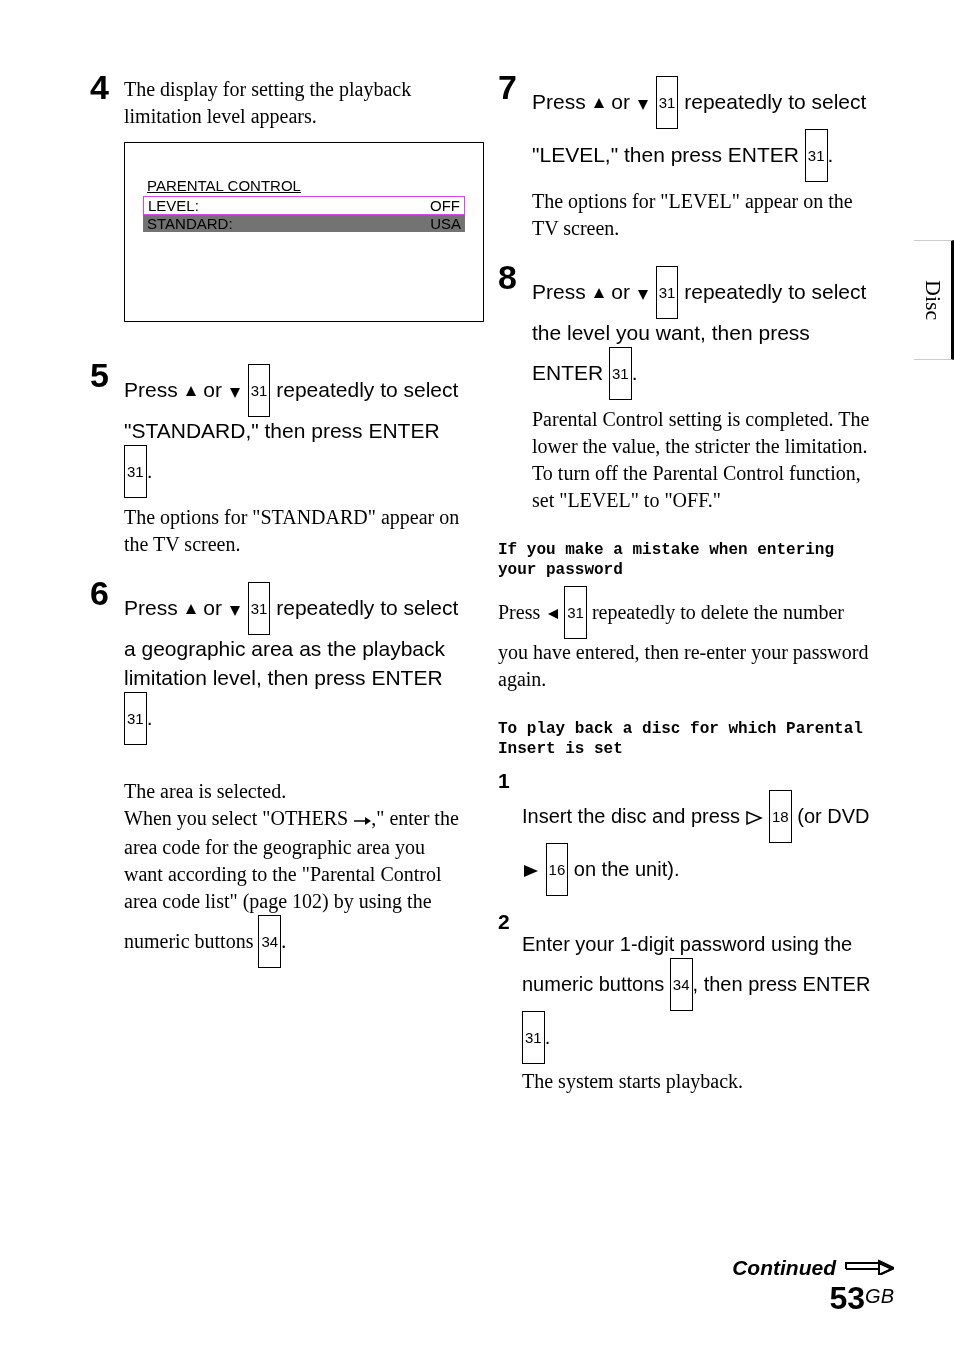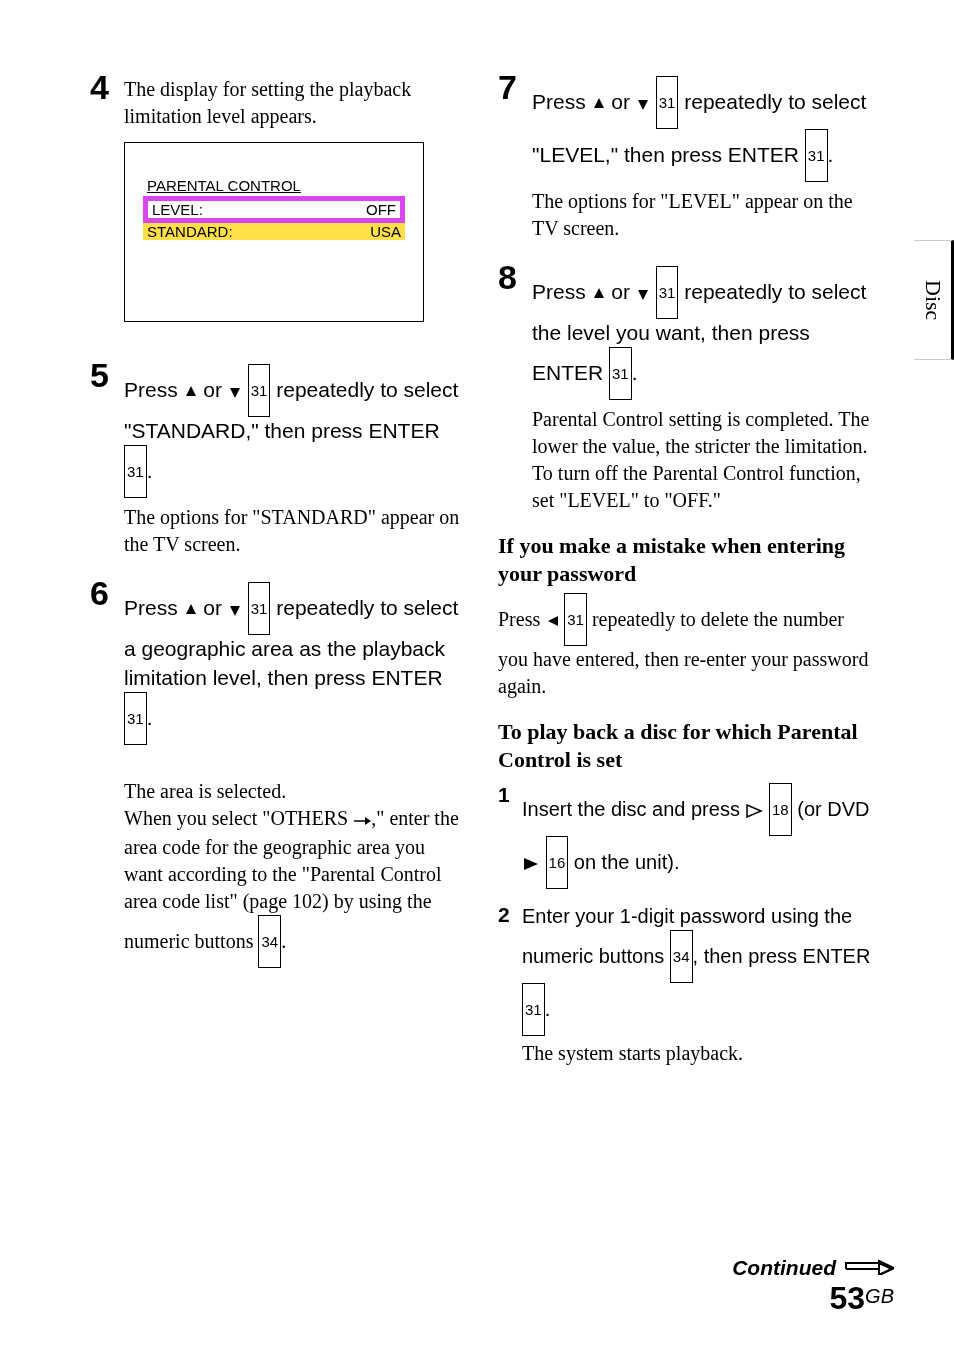--- a/index.html
+++ b/index.html
@@ -50,49 +50,49 @@
       font-family: Arial, Helvetica, sans-serif;
       font-size: 15px;
       line-height: 1;
       padding: 18px 2px;
       vertical-align: 1px;
       min-width: 18px;
       text-align: center;
     }
     .screen-box {
       border: 1.5px solid #000;
-      width: 300px;
+      width: 360px;
       height: 180px;
       margin: 12px 0 18px 0;
       padding: 34px 18px 12px 18px;
       font-family: Arial, Helvetica, sans-serif;
       font-size: 15px;
     }
     .screen-title {
       text-decoration: underline;
       margin-bottom: 2px;
       padding-left: 4px;
     }
     .screen-row {
       display: flex;
       justify-content: space-between;
       padding: 0 4px;
     }
     .screen-row.selected {
-      border: 5px solid #d946ef;
+      border: 1px solid #d946ef;
     }
     .screen-row.shaded {
-      background: #fde047;
+      background: #737373;
     }
     .sub-heading {
-      font-family: Liberation Serif, serif;
-      font-weight: bold;
-      font-size: 22px;
+      font-family: Liberation Mono, monospace;
+      font-weight: bold;
+      font-size: 16px;
       line-height: 1.25;
-      margin: 18px 0 6px 0;
+      margin: 26px 0 6px 0;
     }
     .sub-text {
       font-family: Georgia, 'Times New Roman', serif;
       font-size: 20px;
       line-height: 1.35;
     }
     .small-step {
       display: flex;
       align-items: flex-start;
       margin: 10px 0 6px 0;
@@ -103,20 +103,21 @@
       font-size: 21px;
       margin-right: 10px;
       min-width: 14px;
     }
     .small-step-body { flex: 1; }
     .small-step-instruction {
       font-family: Arial, Helvetica, sans-serif;
       font-size: 20px;
       line-height: 1.35;
       margin-bottom: 4px;
+      margin-top: 21px;
     }
     .small-step-detail {
       font-family: Georgia, 'Times New Roman', serif;
       font-size: 20px;
       line-height: 1.35;
       margin-left: 0;
     }
     .side-tab {
       position: absolute;
       right: 0;
@@ -266,21 +267,21 @@
       </div>
     </div>
 
     <div class="sub-heading">If you make a mistake when entering your password</div>
     <div class="sub-text">
       <span>Press </span><span class="arrow-icon"><svg width="14" height="14" viewBox="0 0 14 14">
             <polygon points="13,2 13,12 3,7" fill="#000"></polygon>
           </svg></span> <span class="boxnum">31</span><span> repeatedly to delete the number you have entered, then re-enter your password again.</span>
     </div>
 
-    <div class="sub-heading">To play back a disc for which Parental Control is set</div>
+    <div class="sub-heading">To play back a disc for which Parental Insert is set</div>
 
     <div class="small-step">
       <div class="small-step-number">1</div>
       <div class="small-step-body">
         <div class="small-step-instruction">
           <span>Insert the disc and press </span><span class="arrow-icon"><svg width="18" height="14" viewBox="0 0 18 14">
                 <polygon points="2,1 16,7 2,13" fill="none" stroke="#000" stroke-width="1.5"></polygon>
               </svg></span> <span class="boxnum">18</span><span> (or DVD </span><span class="arrow-icon"><svg width="18" height="14" viewBox="0 0 18 14">
                 <polygon points="2,1 16,7 2,13" fill="#000"></polygon>
               </svg></span> <span class="boxnum">16</span><span> on the unit).</span>

